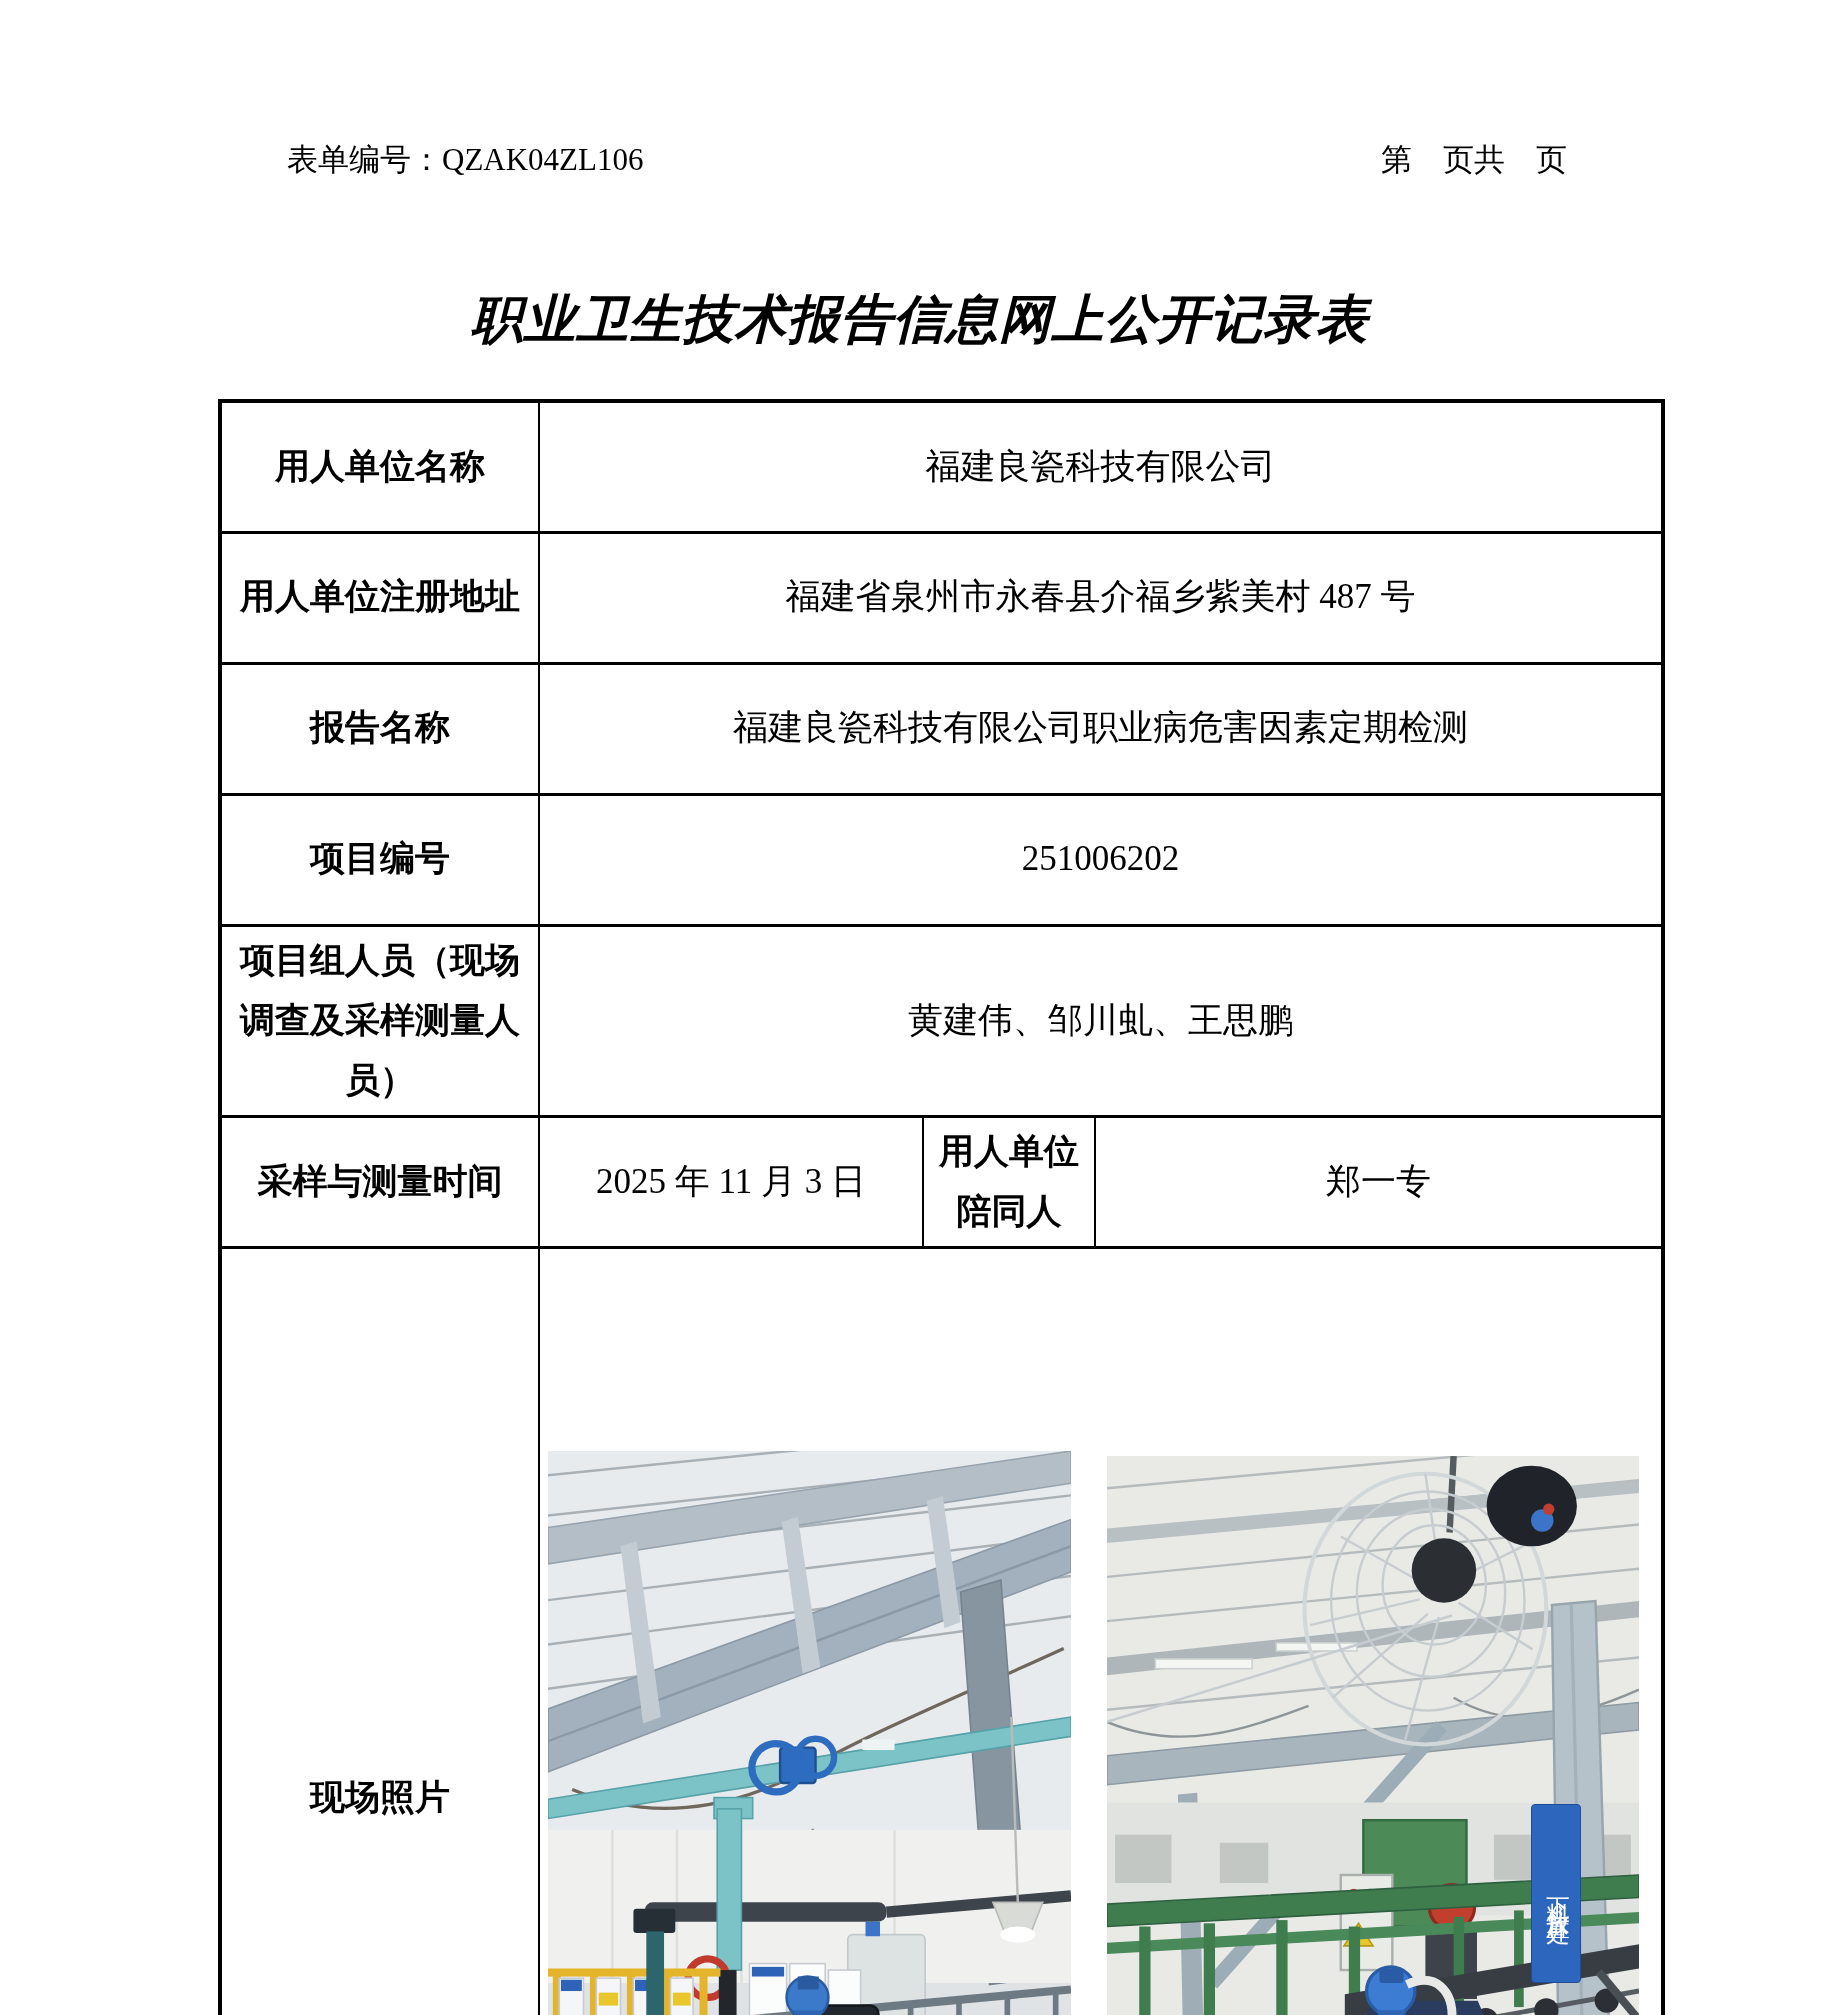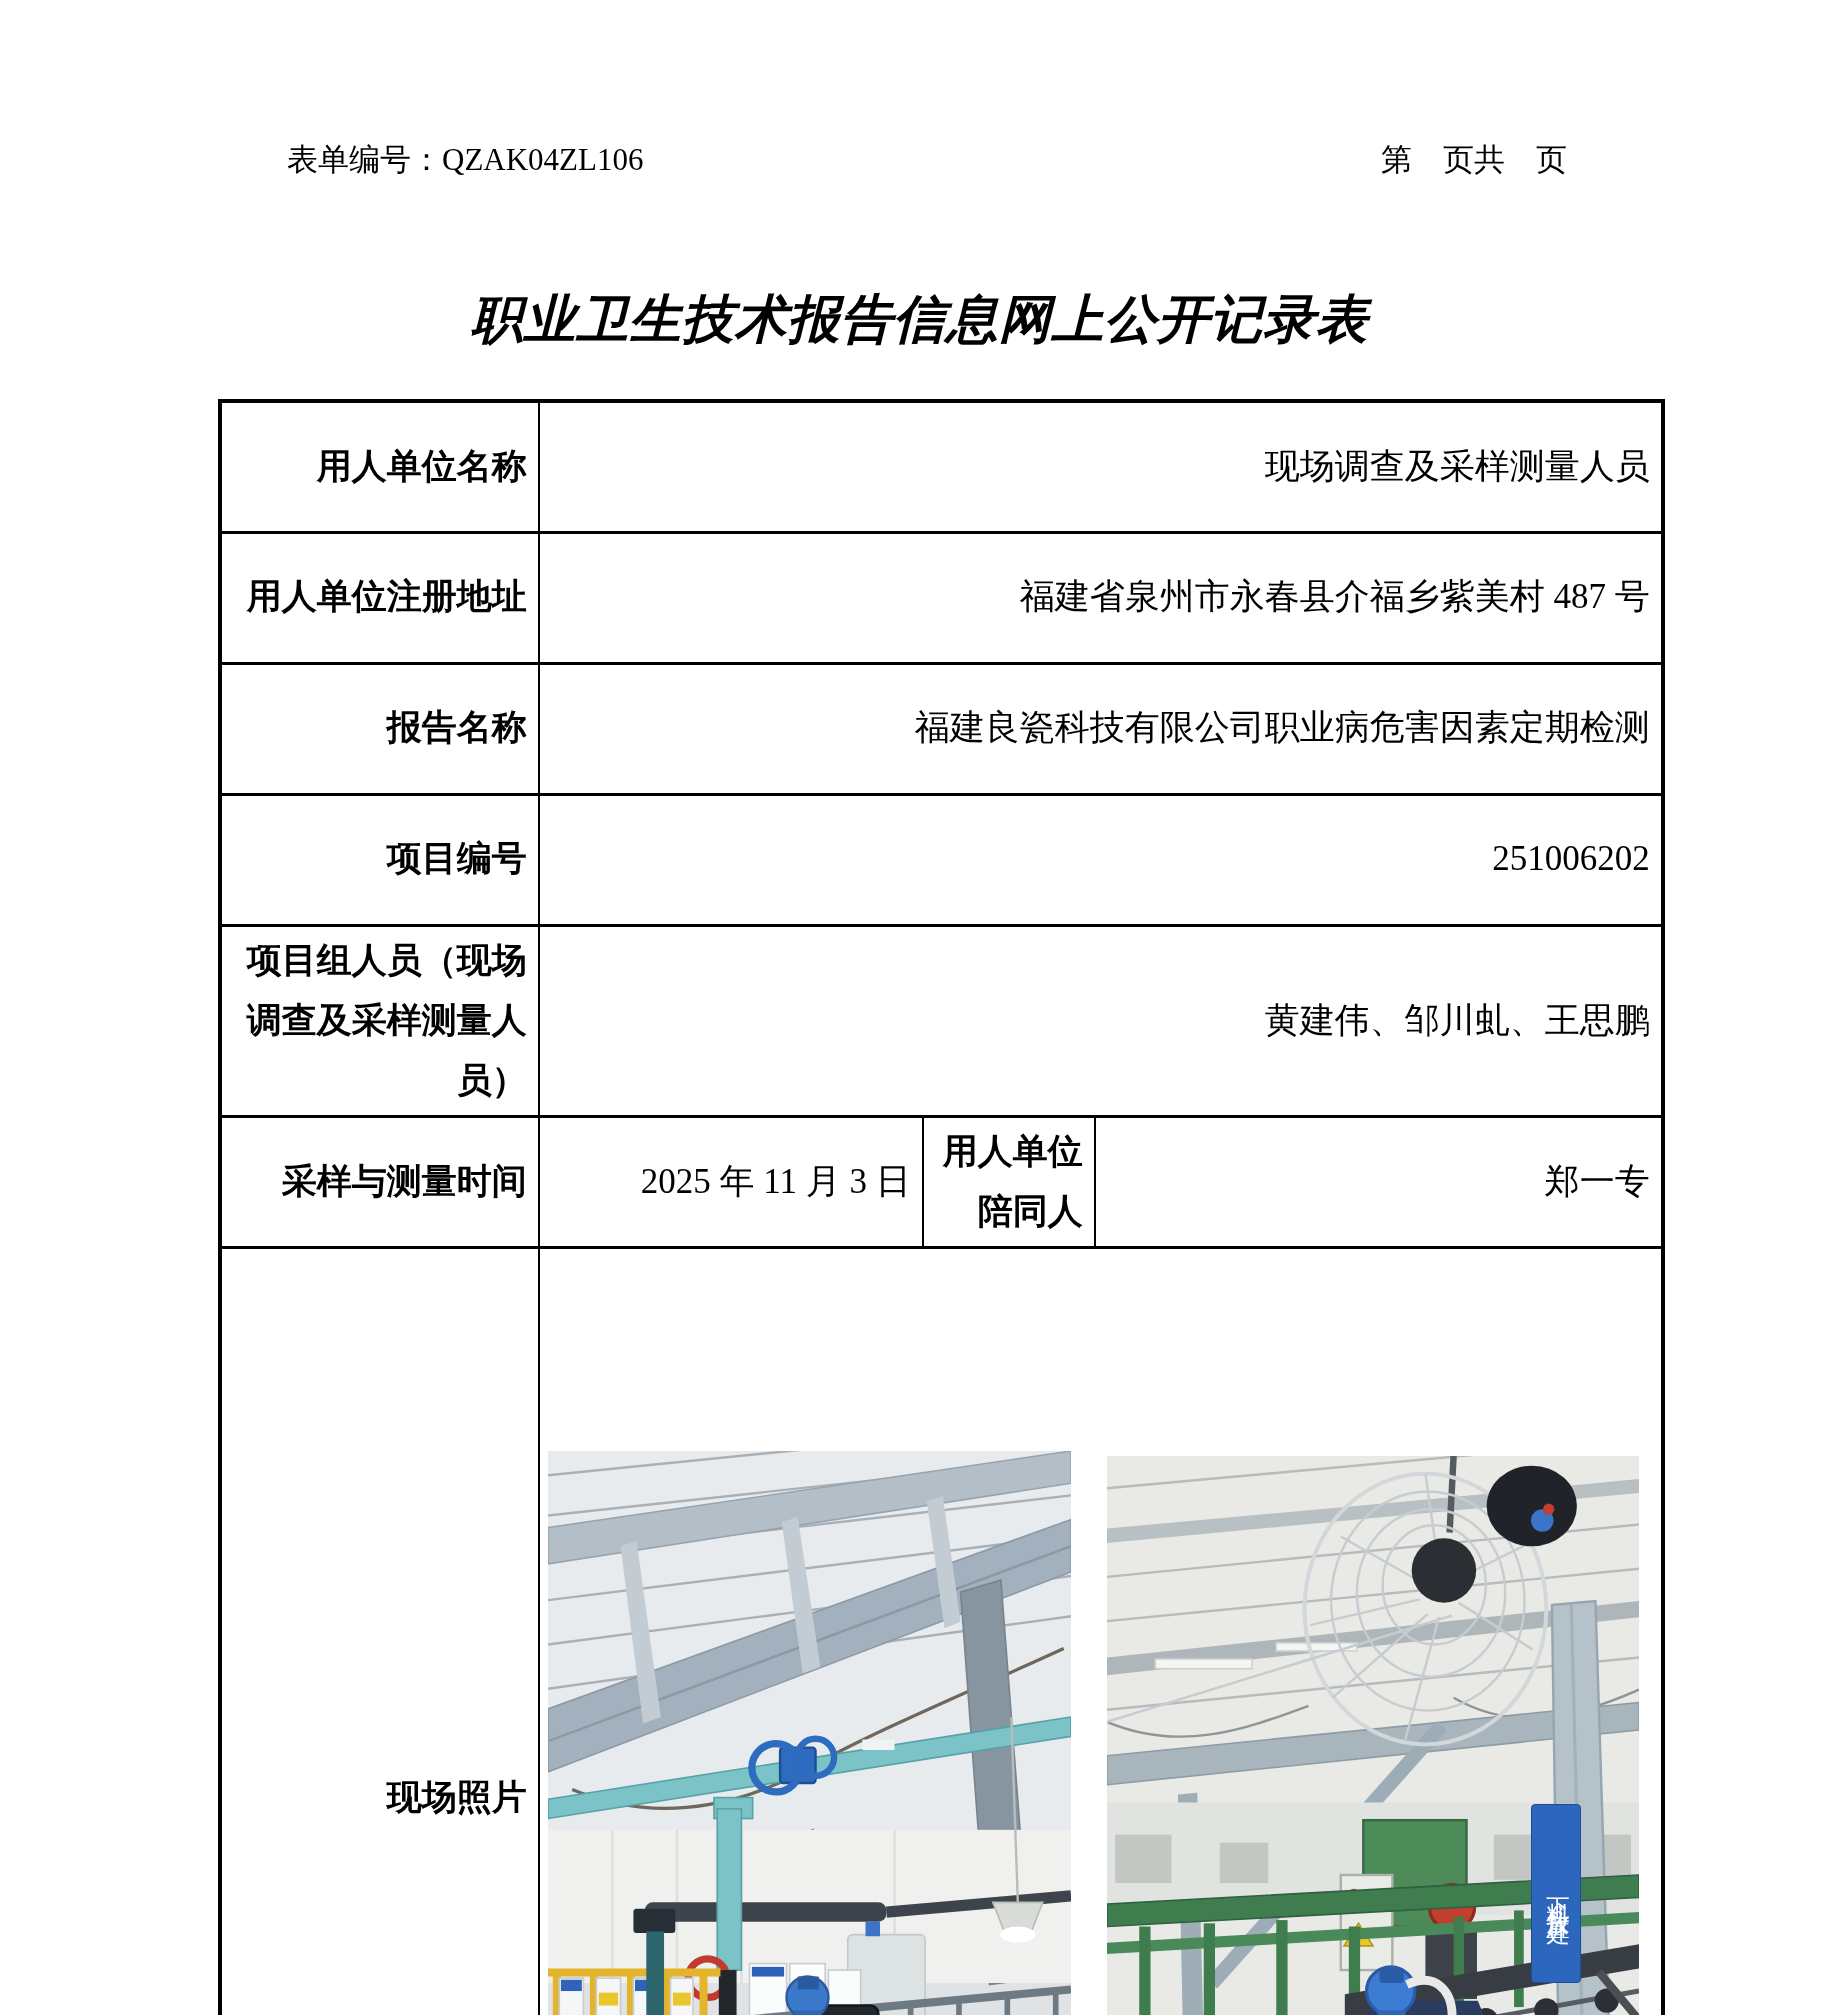--- a/index.html
+++ b/index.html
@@ -14,21 +14,21 @@
     font-size:52px;font-weight:bold;letter-spacing:0.8px;
     font-family:"DejaVu Sans","Liberation Sans",sans-serif;
     font-style:italic;
   }
   table.record{
     position:absolute;left:218px;top:399px;width:1443px;height:1951px;
     border-collapse:collapse;table-layout:fixed;border:4.8px solid #000;
   }
   table.record td{
     border:3.6px solid #000;border-left-width:2px;border-right-width:2px;
-    text-align:right;vertical-align:middle;font-size:35px;line-height:1.72;
+    text-align:center;vertical-align:middle;font-size:35px;line-height:1.72;
     padding:4px 11.3px;overflow:hidden;
   }
   table.record td.lbl{font-weight:bold;}
   table.record tr.r{height:131px;}
   table.record td.photo-cell{padding:0;}
   .photo{position:absolute;z-index:3;overflow:hidden;background:#cfd3d0;}
   .photo-left{left:548px;top:1451px;width:523px;height:910px;}
   .photo-right{left:1107px;top:1456px;width:532px;height:904px;}
   .photo svg{display:block;width:100%;height:100%;}
   .machine-sign{
@@ -51,21 +51,21 @@
   <table class="record">
     <colgroup>
         <col style="width:319px">
         <col style="width:384px">
         <col style="width:172px">
         <col style="width:568px">
       </colgroup>
     <tbody>
         <tr class="r">
       <td class="lbl">用人单位名称</td>
-      <td colspan="3">现场调查及采样测量人员</td>
+      <td colspan="3">福建良瓷科技有限公司</td>
     </tr>
     <tr class="r">
       <td class="lbl">用人单位注册地址</td>
       <td colspan="3">福建省泉州市永春县介福乡紫美村 487 号</td>
     </tr>
     <tr class="r">
       <td class="lbl">报告名称</td>
       <td colspan="3">福建良瓷科技有限公司职业病危害因素定期检测</td>
     </tr>
     <tr class="r">

